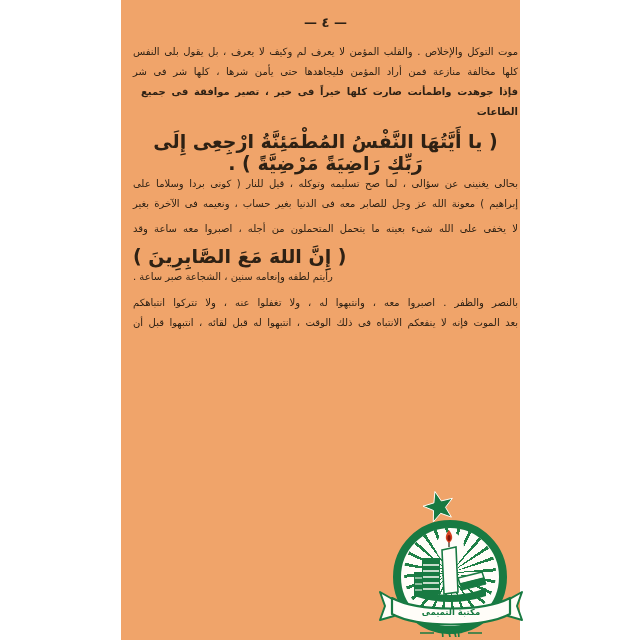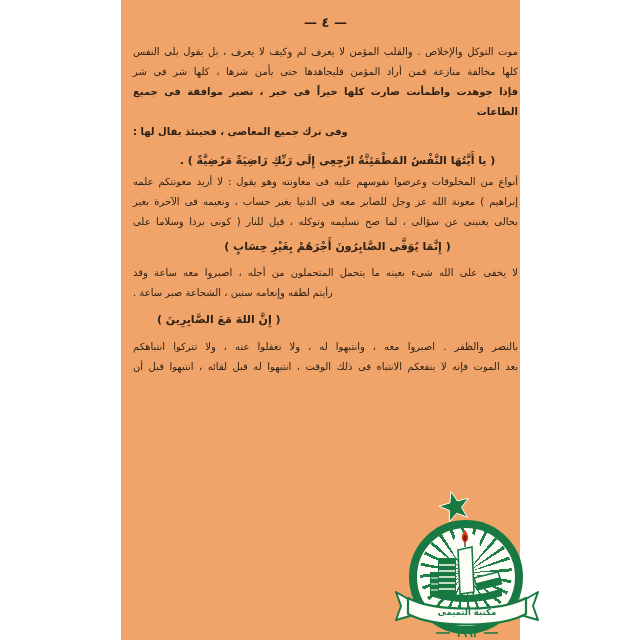--- a/index.html
+++ b/index.html
@@ -5,57 +5,54 @@
   html,body{margin:0;padding:0;}
   body{width:640px;height:640px;position:relative;background:#ffffff;overflow:hidden;
        font-family:"DejaVu Sans",sans-serif;}
   .paper{position:absolute;left:121px;top:0;width:399px;height:640px;background:#f0a46a;}
   .text-col{position:absolute;left:133px;top:0;width:385px;direction:rtl;color:#2e2114;}
   .pageno{margin-top:15px;text-align:center;font-size:13px;font-weight:bold;letter-spacing:3px;}
   .ln{font-size:10px;line-height:20px;}
   .j{text-align:justify;text-align-last:justify;}
   .l{text-align:left;}
   .c{text-align:center;text-align-last:center;}
-  .b{font-weight:bold;}
-  .verse{font-size:11px;line-height:22px;font-weight:bold;margin-left:24px;}.mt4{margin-top:4px}.mt5{margin-top:5px}.mt6{margin-top:6px}
+  .b{font-weight:bold;margin-left:8px;}
+  .verse{font-size:19px;line-height:22px;font-weight:bold;}.mt4{margin-top:4px}.mt5{margin-top:5px}.mt6{margin-top:6px}
   .mt8{margin-top:8px}.mt12{margin-top:12px}
   
-  .stamp{position:absolute;left:394px;top:490px;width:146px;height:150px;z-index:5;}
+  .stamp{position:absolute;left:378px;top:490px;width:146px;height:150px;z-index:5;}
   .stamp .ring{position:absolute;left:15px;top:30px;width:98px;height:98px;border:8px solid #187a42;
                border-radius:50%;background:#fffdf8;box-sizing:content-box;}
   .stamp .rays{position:absolute;left:26px;top:37px;width:92px;height:92px;border-radius:50%;
                background:repeating-conic-gradient(from -6deg,#1f8046 0deg 4deg,rgba(0,0,0,0) 4deg 15deg);}
   .stamp .halo{position:absolute;left:58px;top:42px;width:28px;height:30px;border-radius:50%;background:#fffdf8;}
   .stamp svg{position:absolute;left:0;top:0;}
 </style>
 </head>
 <body>
 
 <div class="paper"></div>
 
 <div class="text-col">
   <div class="pageno">— ٤ —</div>
 
   <div class="ln j mt12">موت التوكل والإخلاص . والقلب المؤمن لا يعرف لم وكيف لا يعرف ، بل يقول بلى النفس</div>
   <div class="ln j">كلها مخالفة منازعة فمن أراد المؤمن فليجاهدها حتى يأمن شرها ، كلها شر فى شر</div>
   <div class="ln j b">فإذا جوهدت واطمأنت صارت كلها خيراً فى خير ، تصير موافقة فى جميع الطاعات</div>
-  <div class="ln l b">وفى ترك جميع المعاصى ، فحينئذ يقال لها :</div>
 
   <div class="ln verse c mt8">( يا أَيَّتُهَا النَّفْسُ المُطْمَئِنَّةُ ارْجِعِى إِلَى رَبِّكِ رَاضِيَةً مَرْضِيَّةً ) .</div>
 
-  <div class="ln j">أنواع من المخلوقات وعرضوا نفوسهم عليه فى معاونته وهو يقول : لا أريد معونتكم علمه</div>
+  <div class="ln j">بحالى يغنينى عن سؤالى ، لما صح تسليمه وتوكله ، قيل للنار ( كونى بردا وسلاما على</div>
   <div class="ln j">إبراهيم ) معونة الله عز وجل للصابر معه فى الدنيا بغير حساب ، ونعيمه فى الآخرة بغير</div>
-  <div class="ln j">بحالى يغنينى عن سؤالى ، لما صح تسليمه وتوكله ، قيل للنار ( كونى بردا وسلاما على</div>
 
-  <div class="ln verse c mt4">( إِنَّمَا يُوَفَّى الصَّابِرُونَ أَجْرَهُمْ بِغَيْرِ حِسَابٍ )</div>
 
   <div class="ln j mt5">لا يخفى على الله شىء بعينه ما يتحمل المتحملون من أجله ، اصبروا معه ساعة وقد</div>
+  <div class="ln verse l mt6">( إِنَّ اللهَ مَعَ الصَّابِرِينَ )</div>
+
   <div class="ln l">رأيتم لطفه وإنعامه سنين ، الشجاعة صبر ساعة .</div>
-
-  <div class="ln verse l mt6">( إِنَّ اللهَ مَعَ الصَّابِرِينَ )</div>
 
   <div class="ln j mt6">بالنصر والظفر . اصبروا معه ، وانتبهوا له ، ولا تغفلوا عنه ، ولا تتركوا انتباهكم</div>
   <div class="ln j">بعد الموت فإنه لا ينفعكم الانتباه فى ذلك الوقت ، انتبهوا له قبل لقائه ، انتبهوا قبل أن</div>
 
 </div>
 
 <div class="stamp">
   <div class="ring"></div>
   <div class="rays"></div>
   <div class="halo"></div>

